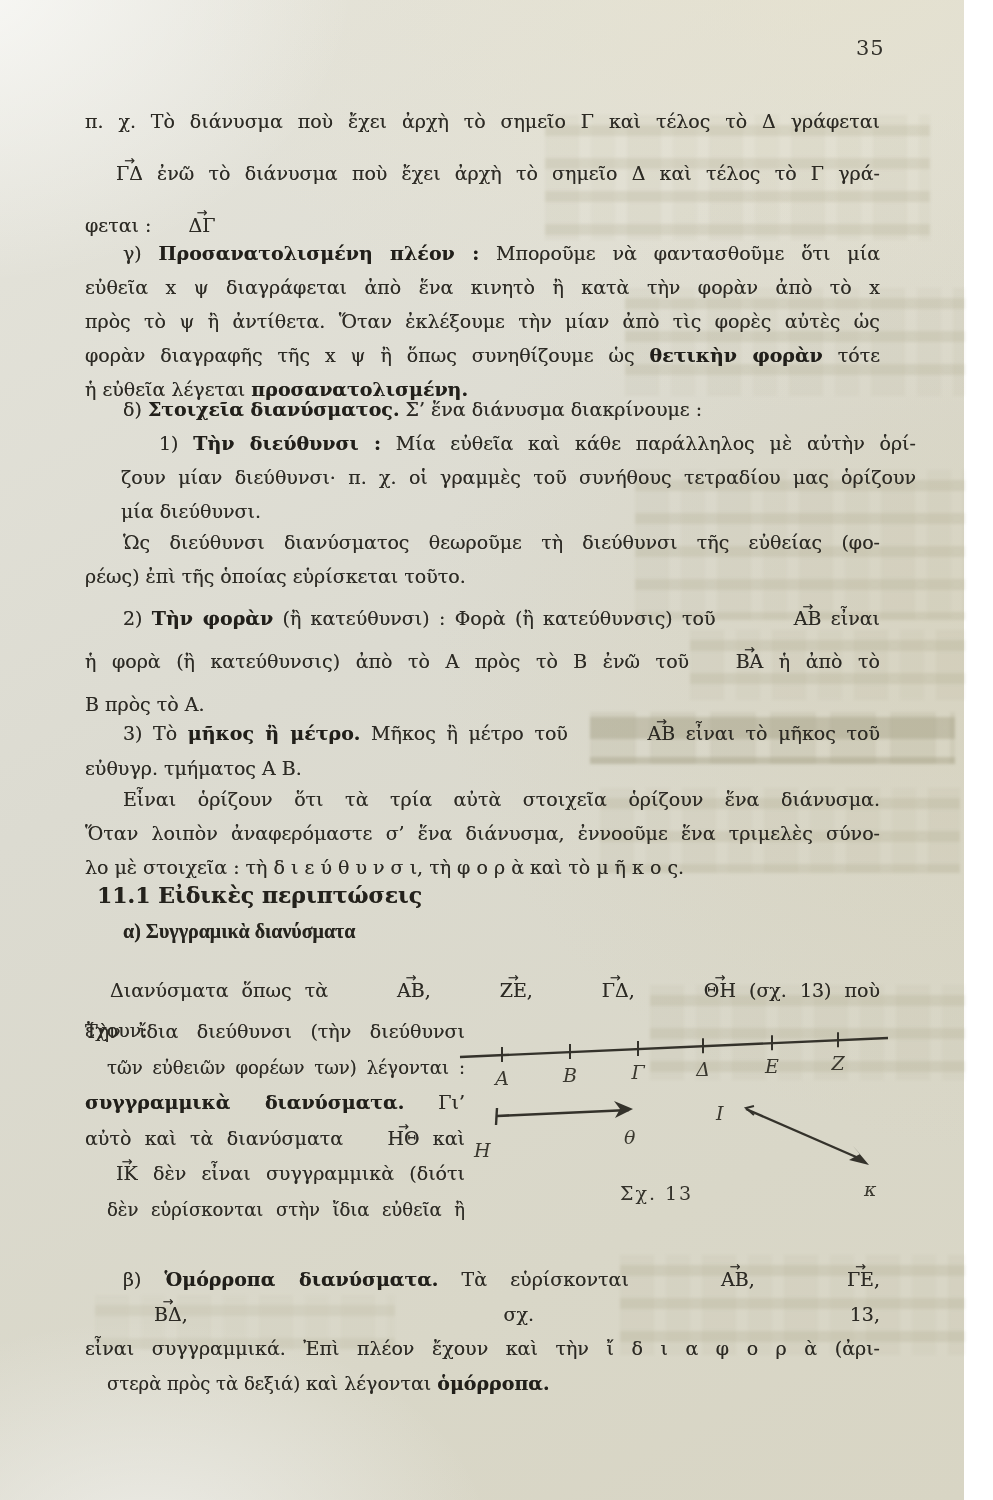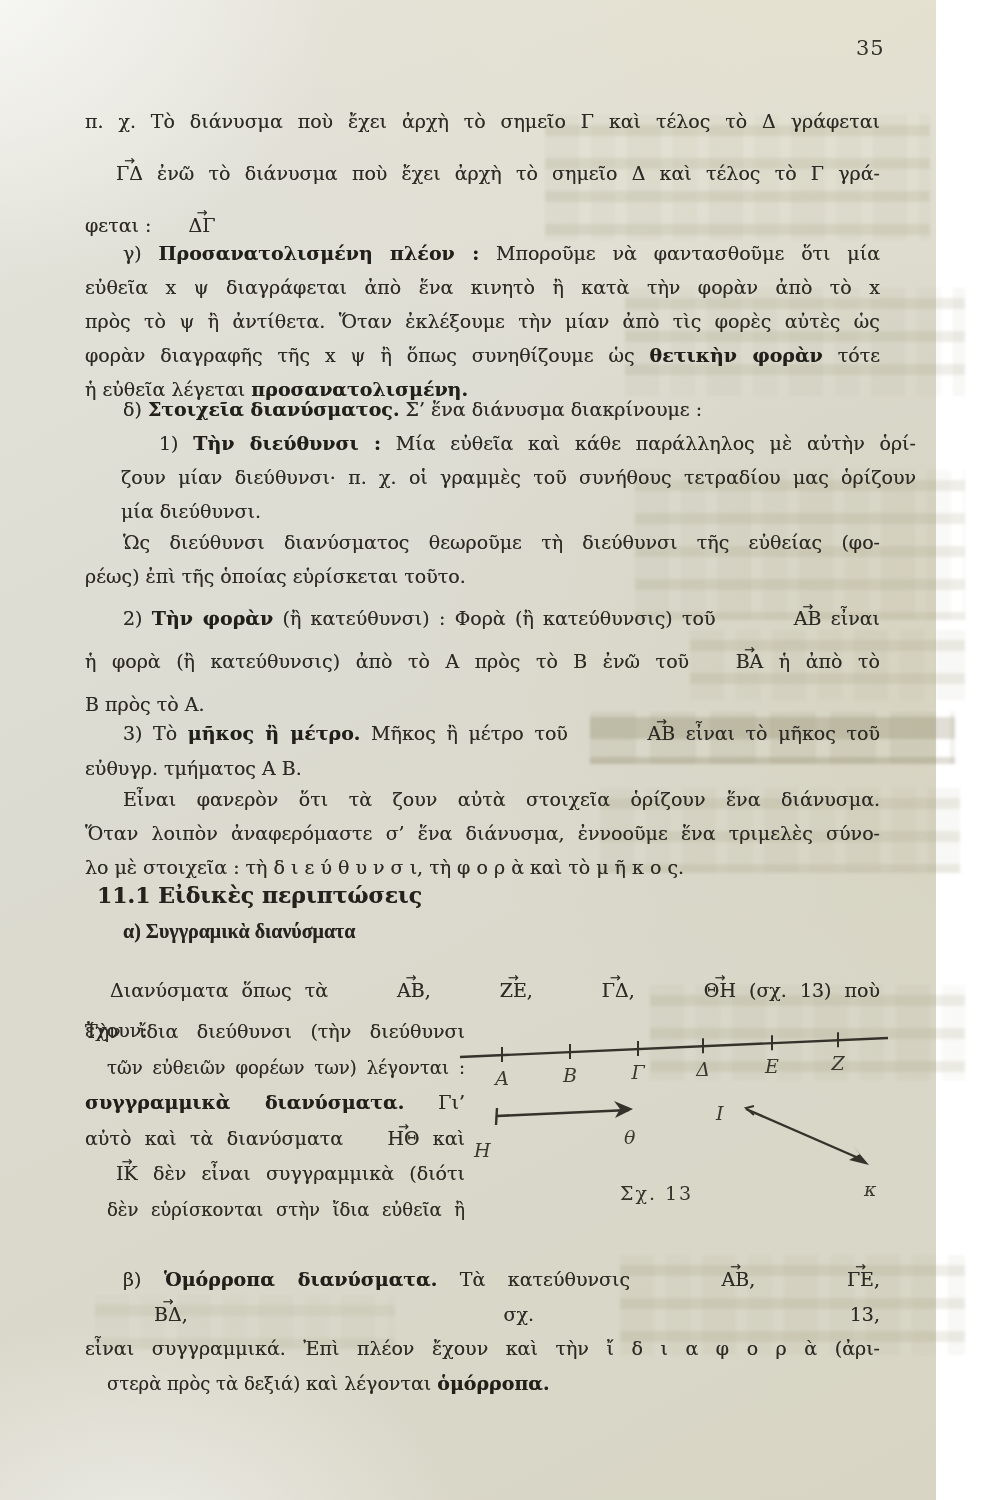--- a/index.html
+++ b/index.html
@@ -8,20 +8,21 @@
     font-family:"DejaVu Serif","Liberation Serif",serif;
   }
   .page{
     position:relative;width:936px;height:1500px;
     background:
       radial-gradient(70% 35% at -5% -2%, rgba(250,250,248,.95), rgba(250,250,248,0) 60%),
       radial-gradient(60% 25% at 15% 103%, rgba(242,242,240,.75), rgba(242,242,240,0) 60%),
       radial-gradient(120% 55% at 88% -5%, rgba(233,227,203,.55), rgba(233,227,203,0) 60%),
       radial-gradient(90% 50% at 108% 42%, rgba(211,205,179,.5), rgba(211,205,179,0) 70%),
       linear-gradient(152deg,#e5e4db 0%,#dcdbd1 42%,#d9d7c8 78%,#d8d5c4 100%);
+    padding-left: 28px;
   }
   .pageno{
     position:absolute;top:36px;left:856px;font-size:21px;color:#33312b;
     letter-spacing:1px;
   }
   .para{
     position:absolute;left:85px;width:795px;font-size:19px;color:#2c2a24;
     text-shadow:0 0 .5px rgba(44,42,36,.55);
   }
   .line{text-align:left;}
@@ -123,41 +124,41 @@
   <div class="para ind" id="p6">
       <div class="line j"><span>2) </span><span class="b">Τὴν φορὰν</span><span> (ἢ κατεύθυνσι) :  Φορὰ (ἢ κατεύθυνσις) τοῦ </span><span class="vec">ΑΒ</span><span> εἶναι</span></div>
       <div class="line j"><span>ἡ φορὰ (ἢ κατεύθυνσις) ἀπὸ τὸ Α πρὸς τὸ Β ἐνῶ τοῦ </span><span class="vec">ΒΑ</span><span> ἡ ἀπὸ τὸ</span></div>
       <div class="line"><span>Β πρὸς τὸ Α.</span></div>
     </div>
   <div class="para ind" id="p7">
       <div class="line j"><span>3) Τὸ </span><span class="b">μῆκος ἢ μέτρο.</span><span> Μῆκος ἢ μέτρο τοῦ </span><span class="vec">ΑΒ</span><span> εἶναι τὸ μῆκος τοῦ</span></div>
       <div class="line"><span>εὐθυγρ. τμήματος Α Β.</span></div>
     </div>
   <div class="para ind" id="p8">
-      <div class="line j"><span>Εἶναι φανερὸν ὅτι τὰ ζουν αὐτὰ στοιχεῖα ὁρίζουν ἕνα διάνυσμα.</span></div>
+      <div class="line j"><span>Εἶναι ὁρίζουν ὅτι τὰ τρία αὐτὰ στοιχεῖα ὁρίζουν ἕνα διάνυσμα.</span></div>
       <div class="line j"><span>Ὅταν λοιπὸν ἀναφερόμαστε σ’ ἕνα διάνυσμα, ἐννοοῦμε ἕνα τριμελὲς σύνο-</span></div>
       <div class="line"><span>λο μὲ στοιχεῖα :  τὴ δ ι ε ύ θ υ ν σ ι,  τὴ φ ο ρ ὰ καὶ τὸ μ ῆ κ ο ς.</span></div>
     </div>
 
   <h2 class="heading">11.1 Εἰδικὲς  περιπτώσεις</h2>
   <h3 class="subheading">α) Συγγραμικὰ  διανύσματα</h3>
 
   <div class="para ind2" id="p11a">
       <div class="line j"><span>Διανύσματα ὅπως τὰ </span><span class="vec">ΑΒ</span><span>,  </span><span class="vec">ΖΕ</span><span>,  </span><span class="vec">ΓΔ</span><span>,  </span><span class="vec">ΘΗ</span><span>  (σχ. 13) ποὺ ἔχουν:</span></div>
     </div>
   <div class="para" id="p11b">
       <div class="line j"><span>Τὴν ἴδια διεύθυνσι (τὴν διεύθυνσι</span></div>
       <div class="line j sm"><span>τῶν εὐθειῶν φορέων των) λέγονται :</span></div>
       <div class="line j"><span class="b">συγγραμμικὰ διανύσματα.</span><span> Γι’</span></div>
       <div class="line j"><span>αὐτὸ καὶ τὰ διανύσματα </span><span class="vec">ΗΘ</span><span> καὶ</span></div>
       <div class="line j"><span class="vec">ΙΚ</span><span> δὲν εἶναι συγγραμμικὰ (διότι</span></div>
       <div class="line j sm"><span>δὲν εὑρίσκονται στὴν ἴδια εὐθεῖα ἢ</span></div>
     </div>
   <div class="para ind" id="p12">
-      <div class="line j"><span>β) </span><span class="b">Ὁμόρροπα διανύσματα.</span><span> Τὰ κατεύθυνσις </span><span class="vec">ΑΒ</span><span>,  </span><span class="vec">ΓΕ</span><span>,  </span><span class="vec">ΒΔ</span><span>,  σχ. 13,</span></div>
+      <div class="line j"><span>β) </span><span class="b">Ὁμόρροπα διανύσματα.</span><span> Τὰ εὑρίσκονται </span><span class="vec">ΑΒ</span><span>,  </span><span class="vec">ΓΕ</span><span>,  </span><span class="vec">ΒΔ</span><span>,  σχ. 13,</span></div>
       <div class="line j"><span>εἶναι συγγραμμικά. Ἐπὶ πλέον ἔχουν καὶ τὴν ἴ δ ι α  φ ο ρ ὰ (ἀρι-</span></div>
       <div class="line"><span class="sm">στερὰ πρὸς τὰ δεξιά) </span><span>καὶ λέγονται </span><span class="b">ὁμόρροπα.</span></div>
     </div>
 
   <svg class="figure" width="450" height="180" viewBox="0 0 450 180">
     <path d="M 10 27 L 438 8" stroke-width="2.4"></path>
     <line x1="52" y1="17.1" x2="52" y2="32.1" stroke-width="2"></line>
     <line x1="120" y1="14.1" x2="120" y2="29.1" stroke-width="2"></line>
     <line x1="188" y1="11.1" x2="188" y2="26.1" stroke-width="2"></line>
     <line x1="253" y1="8.2" x2="253" y2="23.2" stroke-width="2"></line>

